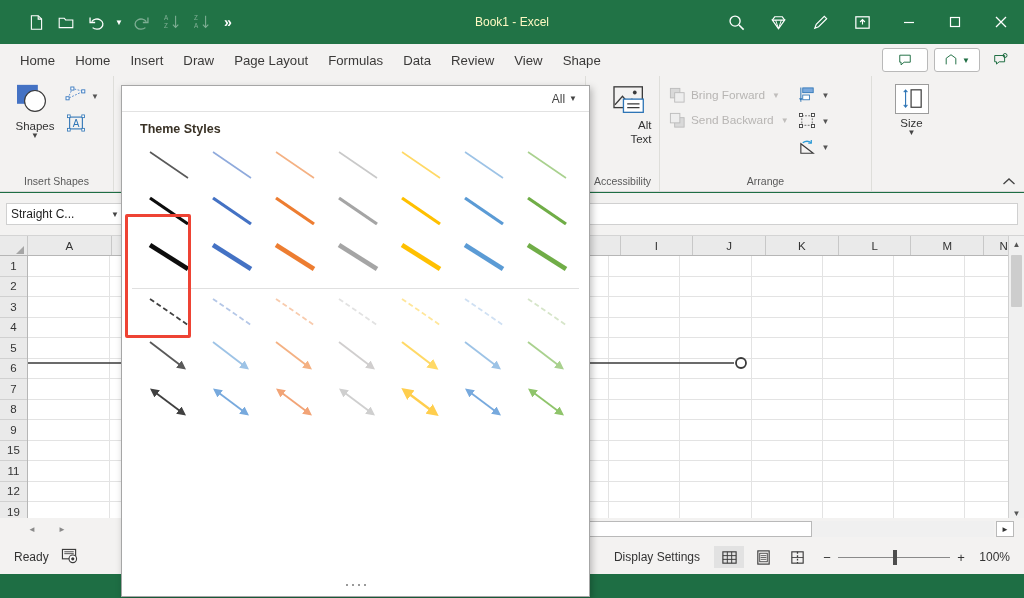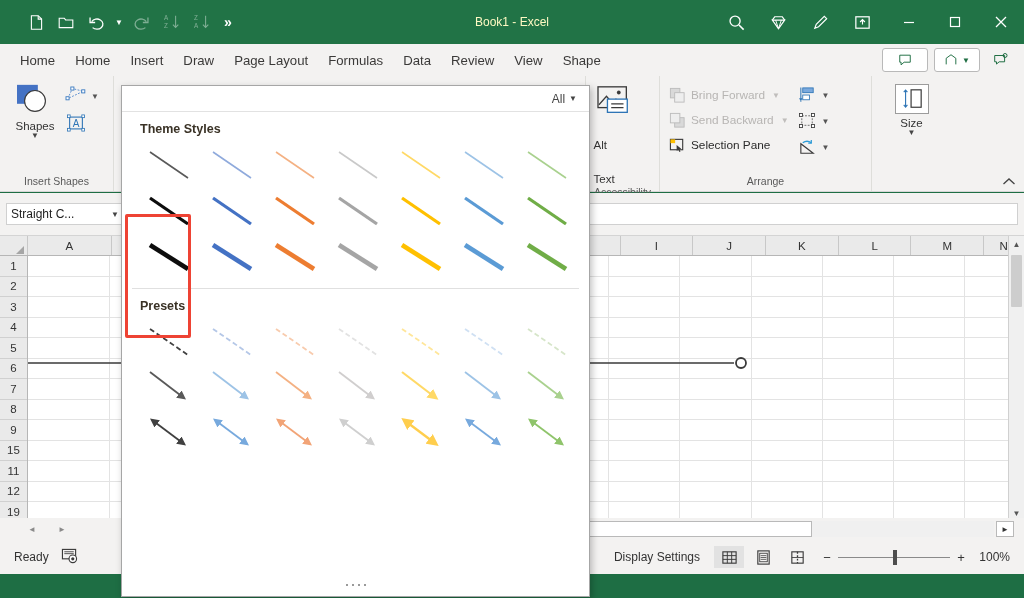--- a/index.html
+++ b/index.html
@@ -76,21 +76,21 @@
 
   .shapes-btn {
     width: 58px; display: flex; flex-direction: column; align-items: center;
     padding-top: 2px;
   }
   .shapes-lbl { font-size: 11.5px; color: #333; margin-top: 2px;}
   .shapes-caret { font-size: 8px; color: #444; line-height: 8px;}
   .insert-side { display: flex; flex-direction: column; gap: 5px; padding-top: 4px;}
   .insert-side-row { display: flex; align-items: center; gap: 3px;}
 
-  .alt-btn { width: 58px; display:flex; flex-direction: column; align-items:flex-start; padding-top: 4px; gap: 20px;}
+  .alt-btn { width: 58px; display:flex; flex-direction: column; align-items:flex-end; padding-top: 4px;}
   .alt-lbl { font-size: 11.5px; color: #333; line-height: 14px; text-align:center;}
 
   .arr-col { display: flex; flex-direction: column; gap: 3px; padding-top: 4px;}
   .arr-item { display: flex; align-items: center; height: 22px; gap: 5px; padding: 0 3px;}
   .arr-item.disabled { color: #b5b3b1; }
   .arr-txt { font-size: 11.8px; color: #2b2b2b; white-space: nowrap;}
   .arr-item.disabled .arr-txt { color: #b7b5b3; }
   .arr-caret { font-size: 8px; color: #555; margin-left: 2px;}
   .arr-item.disabled .arr-caret { color: #c0bebc; }
   .arr-col2 { display:flex; flex-direction: column; gap: 4px; padding-top: 4px; margin-left: 6px;}
@@ -405,28 +405,20 @@
             <span class="arr-caret">▼</span>
           </div>
           <div class="arr-item disabled">
             <svg width="17" height="17" viewBox="0 0 18 18">
               <rect x="6" y="6" width="10" height="10" fill="#d9d9d9" stroke="#bdbdbd" stroke-width="1"></rect>
               <rect x="1.5" y="1.5" width="10" height="10" fill="#eeeeee" stroke="#bdbdbd" stroke-width="1"></rect>
             </svg>
             <span class="arr-txt">Send Backward</span>
             <span class="arr-caret">▼</span>
           </div>
-          <div class="arr-item">
-            <svg width="17" height="17" viewBox="0 0 18 18">
-              <rect x="1.5" y="2.5" width="13" height="11" fill="none" stroke="#3a3a3a" stroke-width="1.2"></rect>
-              <rect x="1.5" y="2.5" width="5" height="4" fill="#ffc000"></rect>
-              <path d="M8 8.5l5 4-2 .4 1.2 2.4-1.2.6-1.2-2.4-1.6 1.4z" fill="#3a3a3a"></path>
-            </svg>
-            <span class="arr-txt">Selection Pane</span>
-          </div>
         </div>
         <div class="arr-col2">
           <div class="arr-icon-row">
             <svg width="19" height="19" viewBox="0 0 20 20">
               <rect x="5" y="2" width="11" height="5" fill="#7aa9dd" stroke="#2e75b6" stroke-width="0.9"></rect>
               <rect x="5" y="9.5" width="7" height="5" fill="#ffffff" stroke="#2e75b6" stroke-width="0.9"></rect>
               <path d="M3 1.5v15M3 14.5l-1.4-1.4M3 14.5l1.4-1.4" stroke="#2e75b6" stroke-width="1.1" fill="none"></path>
             </svg>
             <span class="arr-caret">▼</span>
           </div>
@@ -928,21 +920,20 @@
         </div>
       <div class="g-cell">
           <svg width="46" height="34">
             <line x1="4" y1="5" x2="42" y2="29" stroke="#70ad47" stroke-width="4.6"></line>
           </svg>
         </div>
     </div>
 
     <div class="g-sep"></div>
 
-    <div class="g-section-title">Presets</div>
 
     <div class="g-grid">
       <div class="g-cell">
           <svg width="46" height="34">
             <line x1="4" y1="4" x2="42" y2="30" stroke="#404040" stroke-width="1.8" stroke-dasharray="5 3"></line>
           </svg>
         </div>
       <div class="g-cell">
           <svg width="46" height="34">
             <line x1="4" y1="4" x2="42" y2="30" stroke="#b4c7e7" stroke-width="1.8" stroke-dasharray="5 3"></line>

